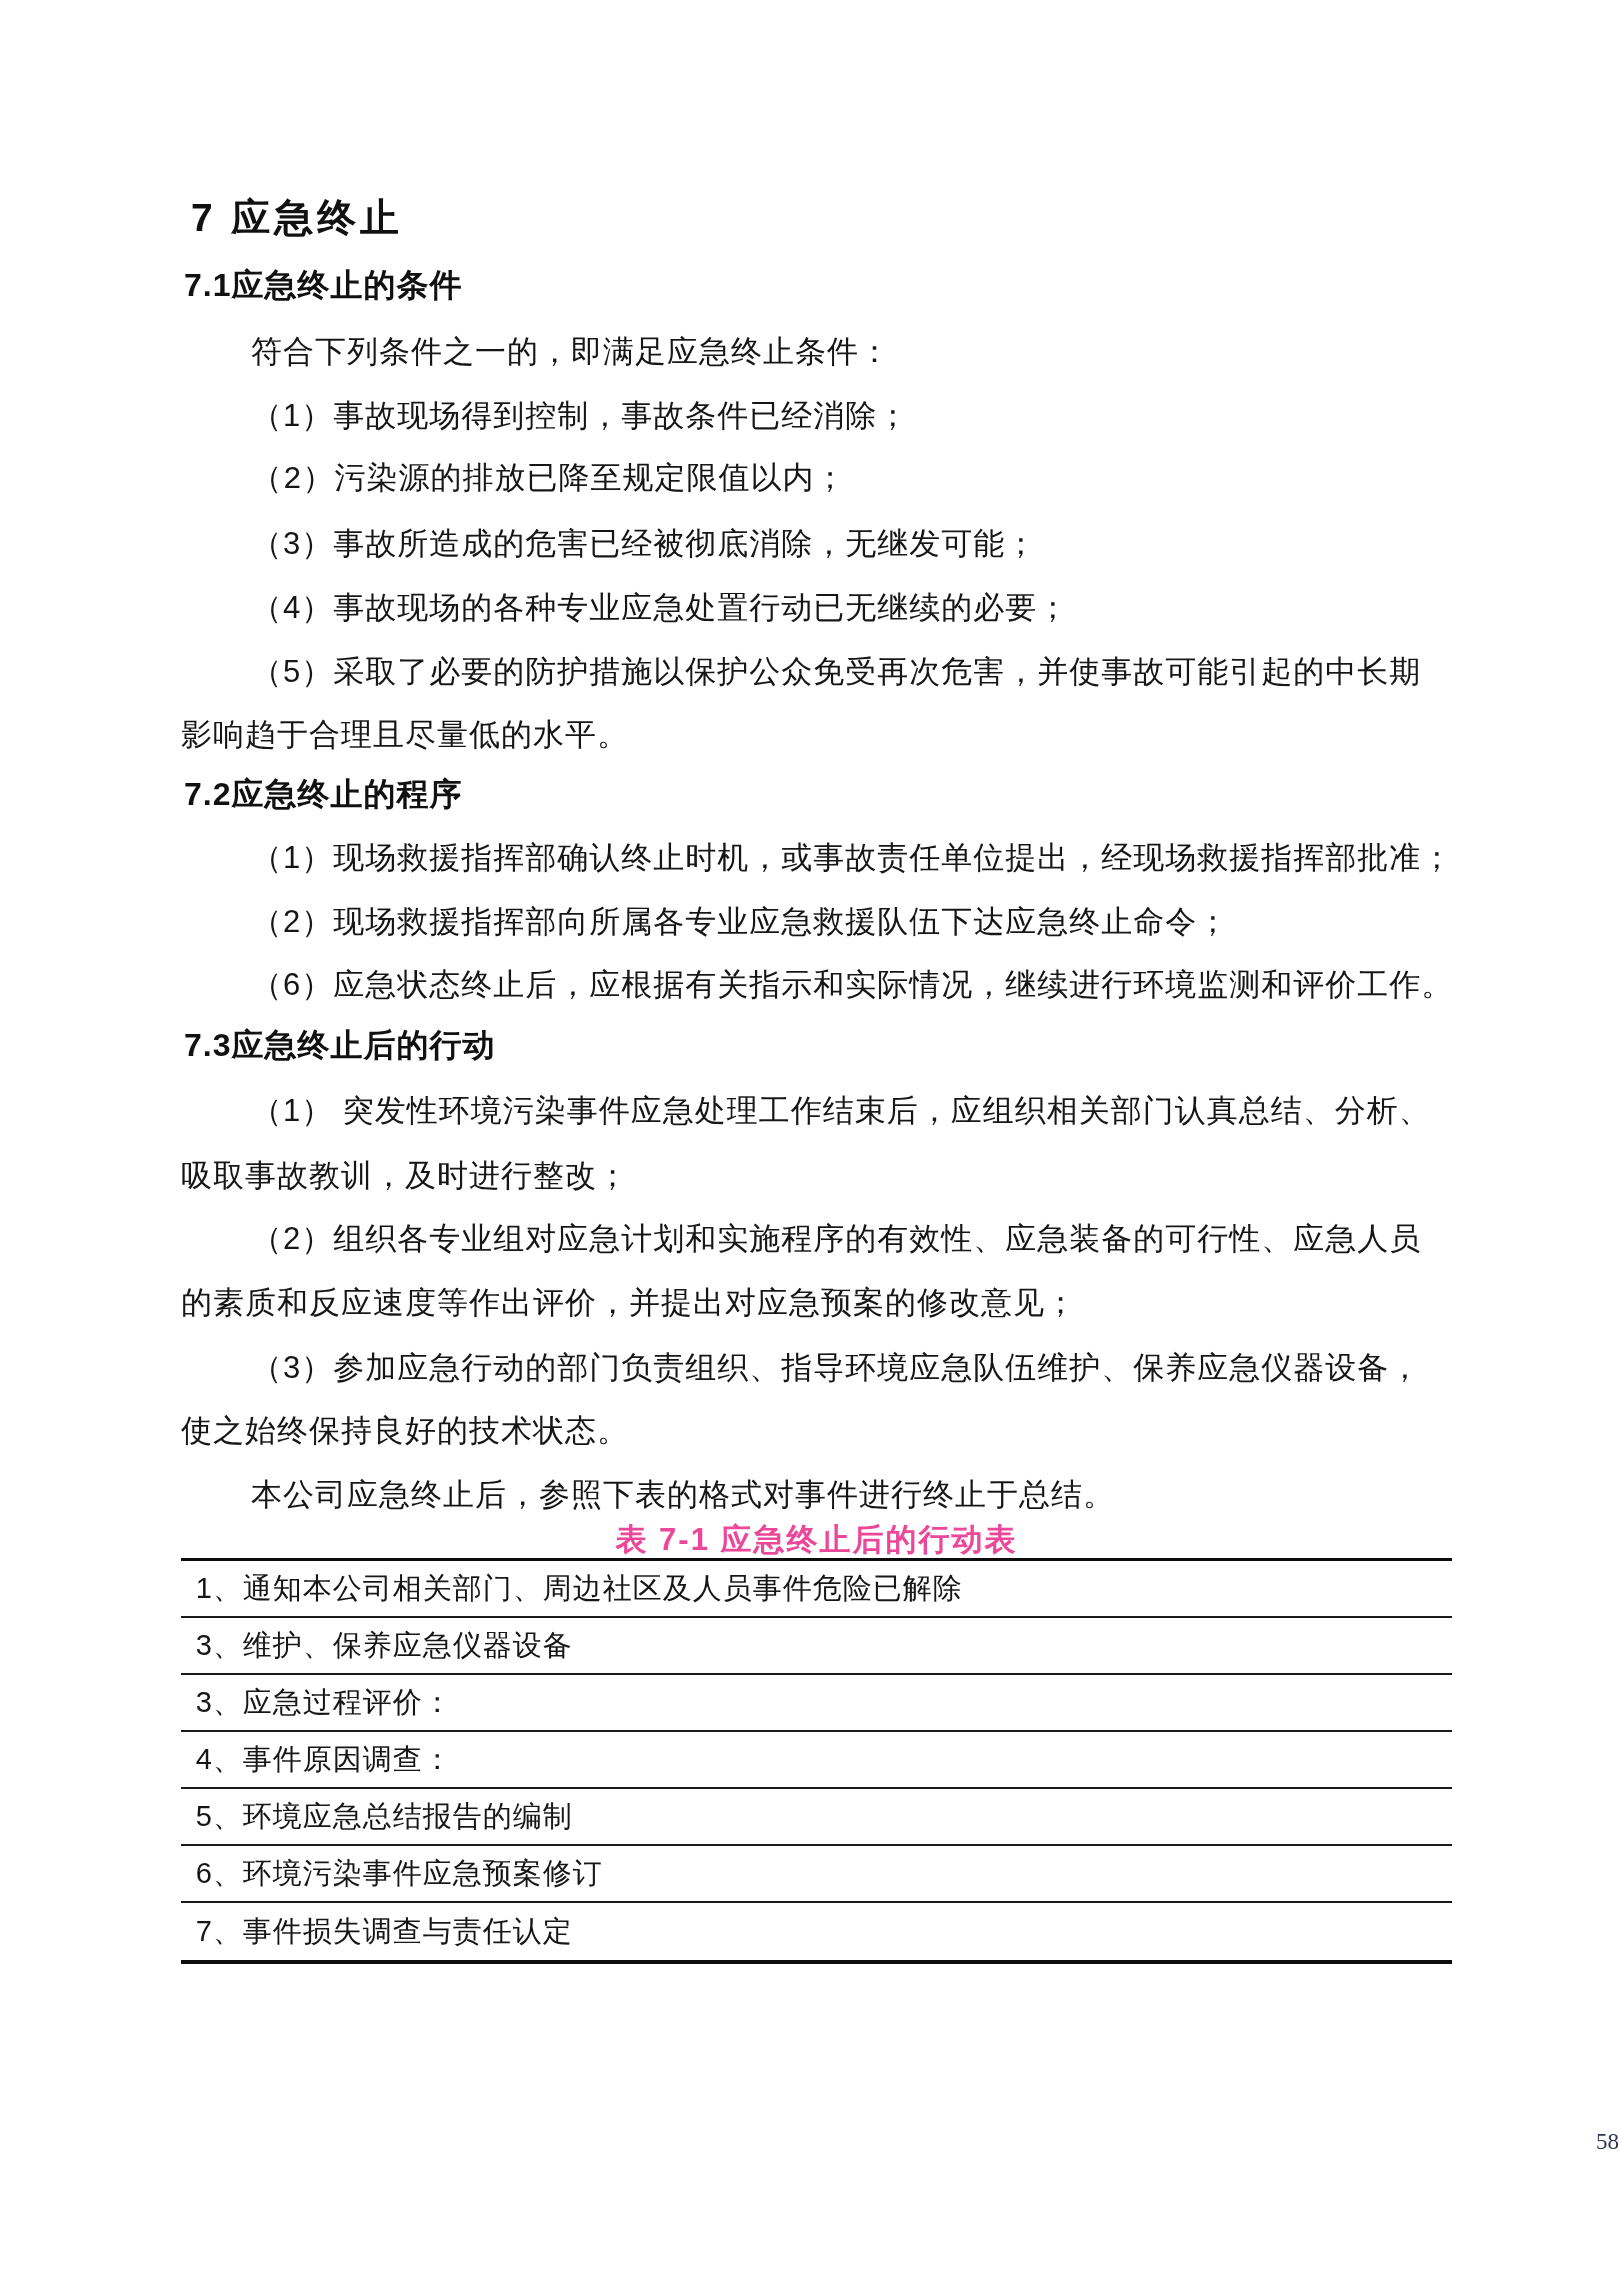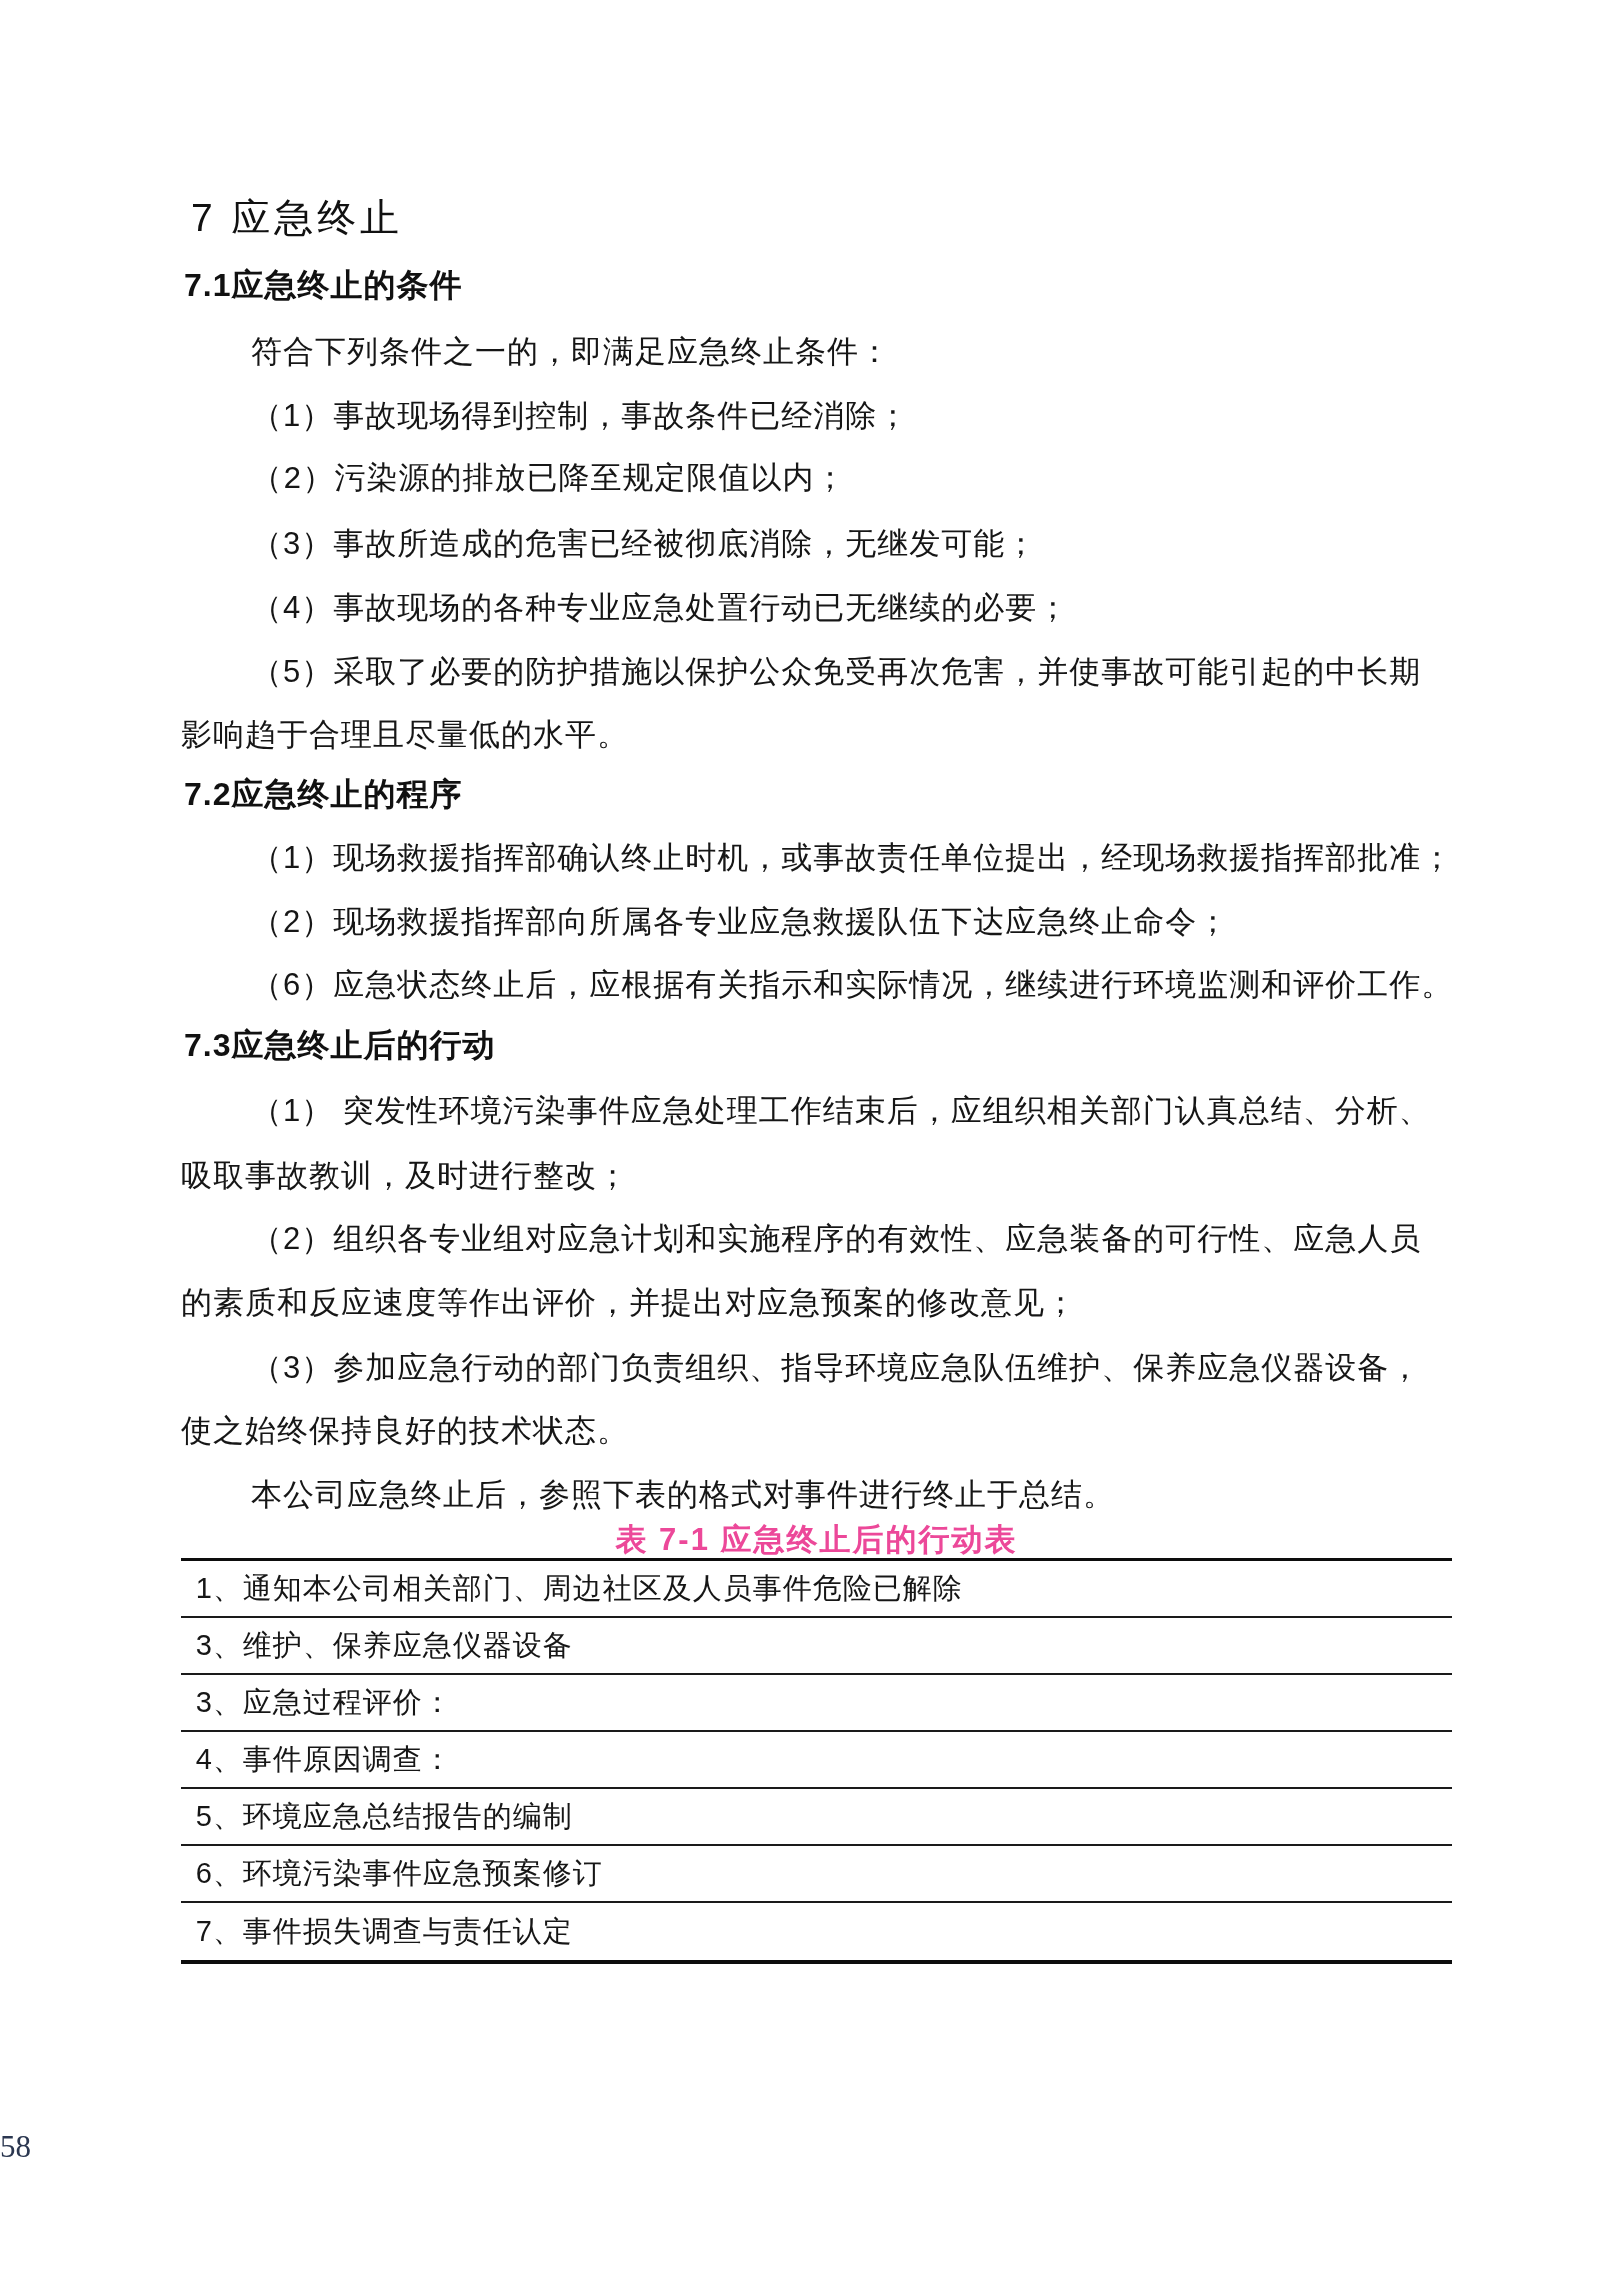--- a/index.html
+++ b/index.html
@@ -18,21 +18,21 @@
     font-size: 31px;
     line-height: 37px;
     letter-spacing: 1px;
     white-space: nowrap;
     color: #161616;
   }
   .h1 {
     position: absolute;
     font-size: 39px;
     line-height: 43px;
-    font-weight: normal;
+    font-weight: bold;
     letter-spacing: 3.9px;
     white-space: nowrap;
     color: #111111;
   }
   .h2 {
     position: absolute;
     font-size: 32px;
     line-height: 37px;
     font-weight: bold;
     letter-spacing: 1px;
@@ -69,23 +69,23 @@
     border-bottom: 2px solid #1a1a1a;
     box-sizing: border-box;
     white-space: nowrap;
   }
   .trow:last-child { border-bottom: none; }
   .page-number {
     position: absolute;
     left: 0;
     top: 2129px;
     width: 100%;
-    text-align: left;
+    text-align: right;
     font-family: "Liberation Serif", "DejaVu Serif", serif;
-    font-size: 31px;
+    font-size: 23px;
     color: #2b3750;
   }
 </style>
 </head>
 <body>
 
 <div class="page">
 
   <div class="h1" style="top:196px; left:191px;">7 应急终止</div>
 

